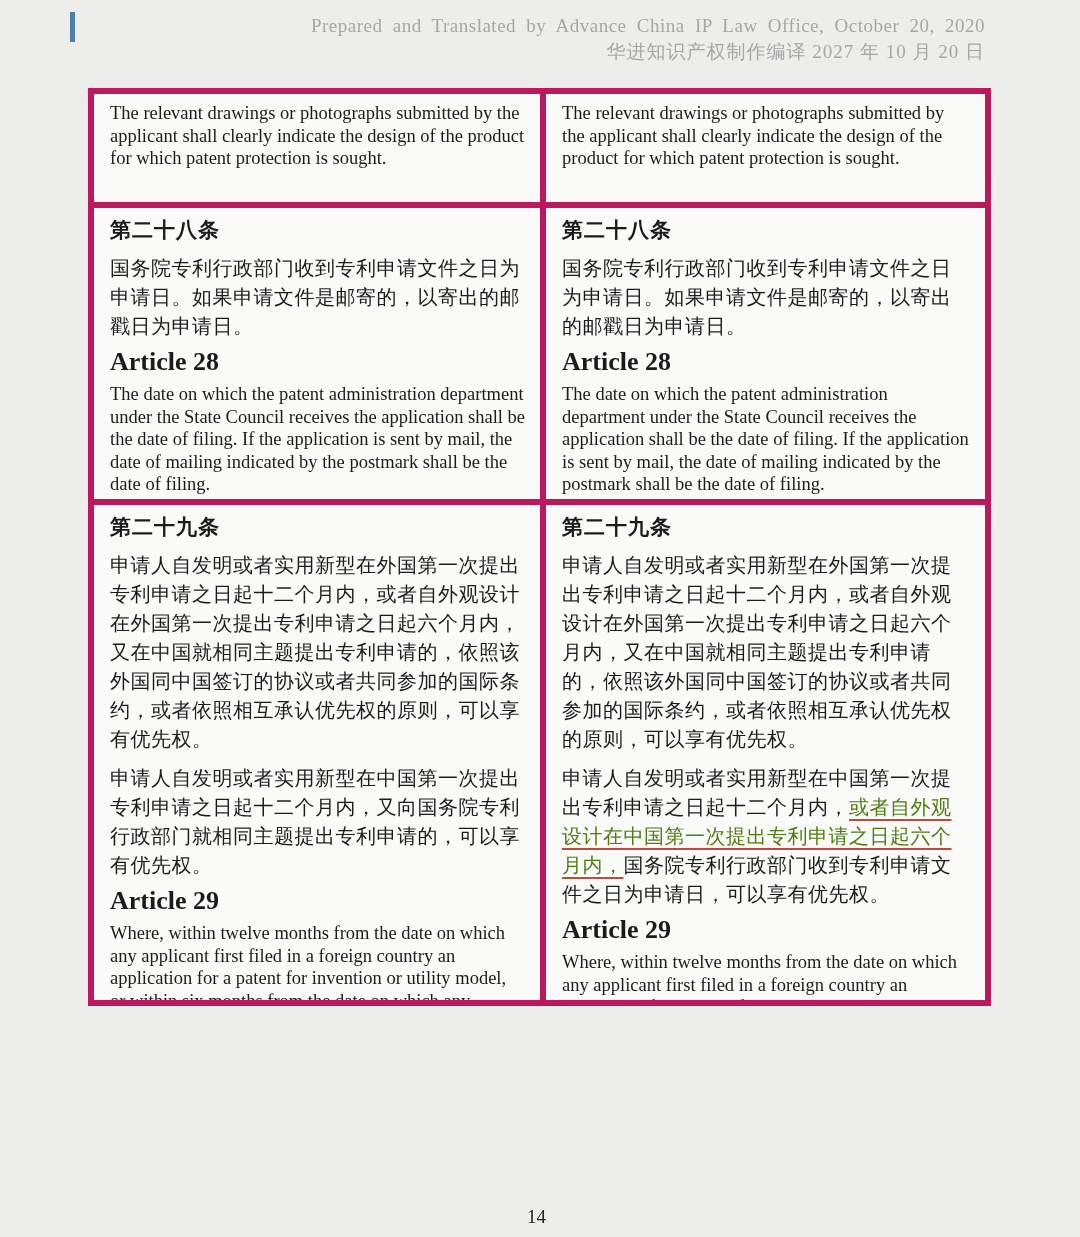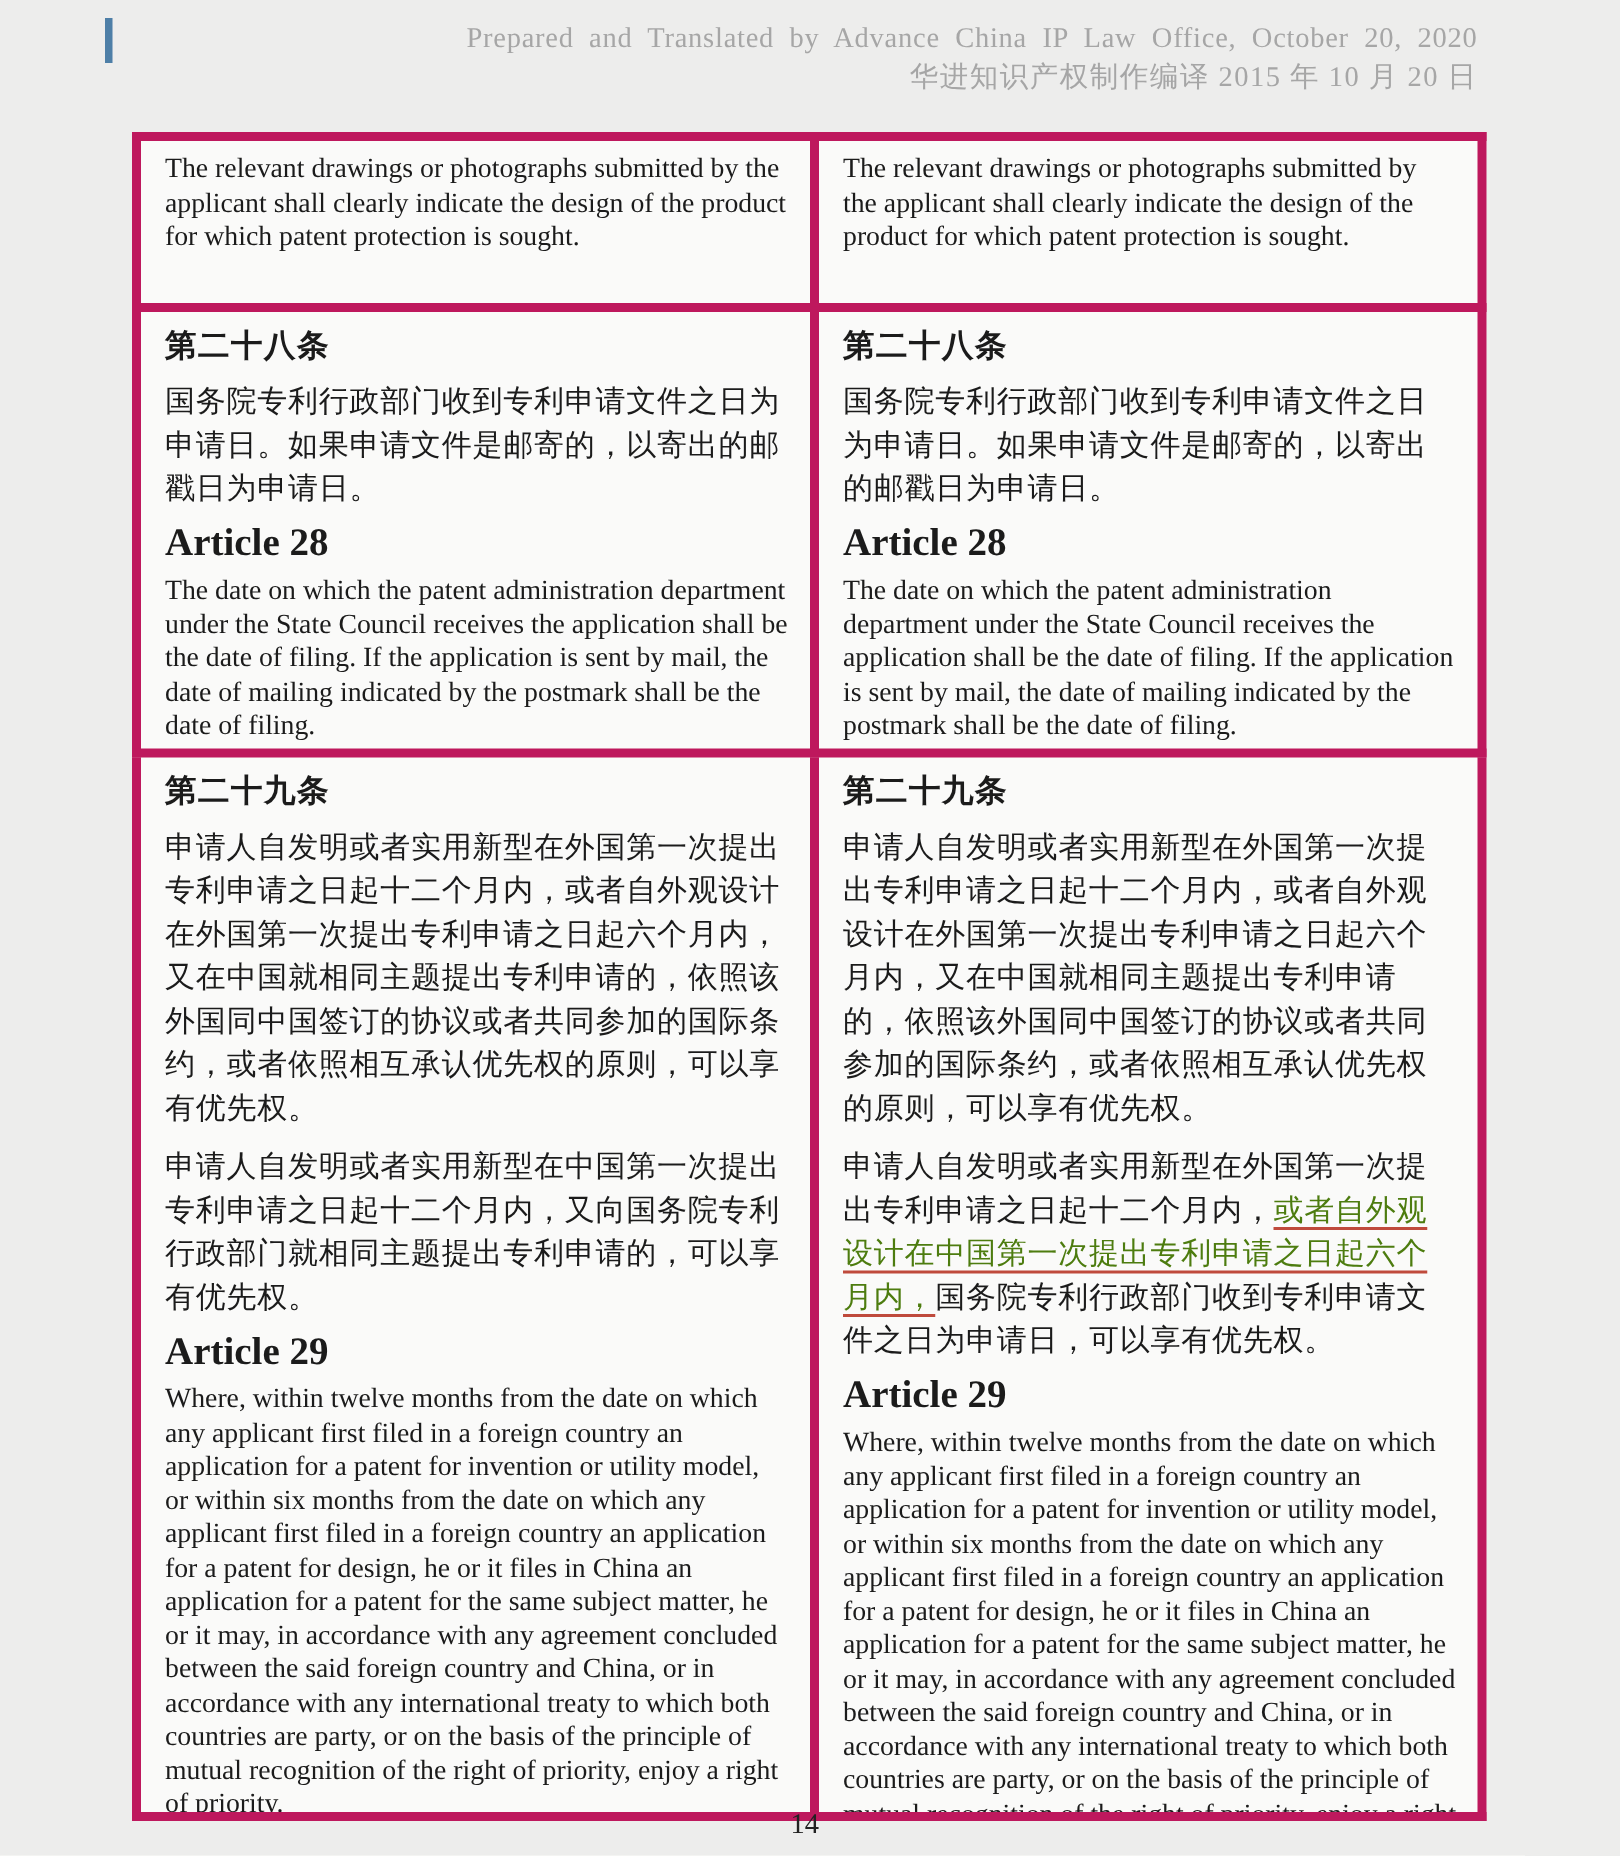--- a/index.html
+++ b/index.html
@@ -31,21 +31,21 @@
     width: 897px; table-layout: fixed; border-collapse: collapse;
     background: #fafaf9;
   }
   table.cmp td {
     border: 6px solid #be185d;
     vertical-align: top; padding: 0;
   }
   .cell { box-sizing: border-box; padding: 8px 14px 0 16px; overflow: hidden; }
   .h-r1 { height: 108px; }
   .h-r2 { height: 291px; border-radius: 10px; }
-  .h-r3 { height: 703px; }
+  .h-r3 { height: 495px; }
 
   .en  { font-size: 18.5px; line-height: 22.5px; }
   .cn  { font-size: 20px; line-height: 29px; letter-spacing: 0.5px; }
   p { margin: 0 0 10px 0; }
   .cn-heading { font-weight: bold; font-size: 21px; line-height: 24px; margin: 2px 0 12px 0; letter-spacing: 1px; }
   .en-heading { font-weight: bold; font-size: 26px; line-height: 22px; margin: 2px 0 10px 0; }
 
   .rev-red {
     color: #4d7c0f;
     text-decoration: underline;
@@ -62,21 +62,21 @@
 </style>
 </head>
 <body>
 
 <div class="page">
 
   <div class="header">
     <div class="accent-bar"></div>
     <div class="header-text">
       <div class="header-line1">Prepared and Translated by Advance China IP Law Office, October 20, 2020</div>
-      <div class="header-line2">华进知识产权制作编译 2015 年 10 月 20 日</div>
+      <div class="header-line2">华进知识产权制作编译 2027 年 10 月 20 日</div>
     </div>
   </div>
 
   <table class="cmp">
     <colgroup>
         <col style="width:452px">
         <col style="width:445px">
       </colgroup>
 
     <tbody>
@@ -120,21 +120,21 @@
           <p class="cn">申请人自发明或者实用新型在中国第一次提出专利申请之日起十二个月内，又向国务院专利行政部门就相同主题提出专利申请的，可以享有优先权。</p>
           <div class="en-heading">Article 29</div>
           <p class="en">Where, within twelve months from the date on which any applicant first filed in a foreign country an application for a patent for invention or utility model, or within six months from the date on which any applicant first filed in a foreign country an application for a patent for design, he or it files in China an application for a patent for the same subject matter, he or it may, in accordance with any agreement concluded between the said foreign country and China, or in accordance with any international treaty to which both countries are party, or on the basis of the principle of mutual recognition of the right of priority, enjoy a right of priority.</p>
 
         </div>
       </td>
       <td>
         <div class="cell h-r3">
           <div class="cn-heading">第二十九条</div>
           <p class="cn">申请人自发明或者实用新型在外国第一次提出专利申请之日起十二个月内，或者自外观设计在外国第一次提出专利申请之日起六个月内，又在中国就相同主题提出专利申请的，依照该外国同中国签订的协议或者共同参加的国际条约，或者依照相互承认优先权的原则，可以享有优先权。</p>
-          <p class="cn"><span>申请人自发明或者实用新型在外国第一次提出专利申请之日起十二个月内，</span><span class="rev-red">或者自外观设计在中国第一次提出专利申请之日起六个月内，</span><span>国务院专利行政部门收到专利申请文件之日为申请日，可以享有优先权。</span></p>
+          <p class="cn"><span>申请人自发明或者实用新型在中国第一次提出专利申请之日起十二个月内，</span><span class="rev-red">或者自外观设计在中国第一次提出专利申请之日起六个月内，</span><span>国务院专利行政部门收到专利申请文件之日为申请日，可以享有优先权。</span></p>
           <div class="en-heading">Article 29</div>
           <p class="en">Where, within twelve months from the date on which any applicant first filed in a foreign country an application for a patent for invention or utility model, or within six months from the date on which any applicant first filed in a foreign country an application for a patent for design, he or it files in China an application for a patent for the same subject matter, he or it may, in accordance with any agreement concluded between the said foreign country and China, or in accordance with any international treaty to which both countries are party, or on the basis of the principle of mutual recognition of the right of priority, enjoy a right of priority.</p>
         </div>
       </td>
     </tr>
   </tbody>
     </table>
 
   <div class="footer">14</div>
 

